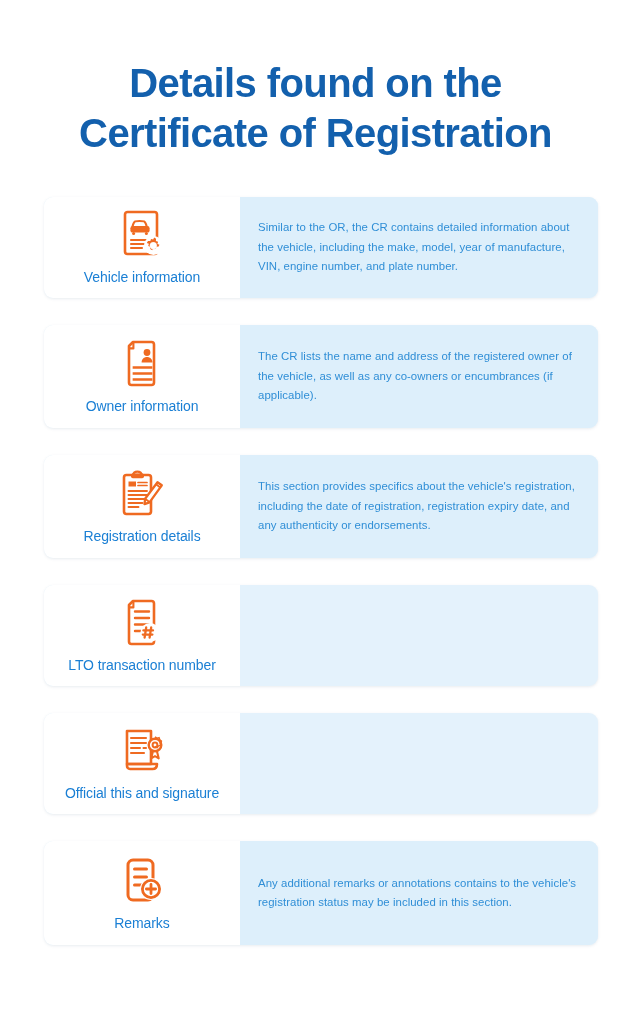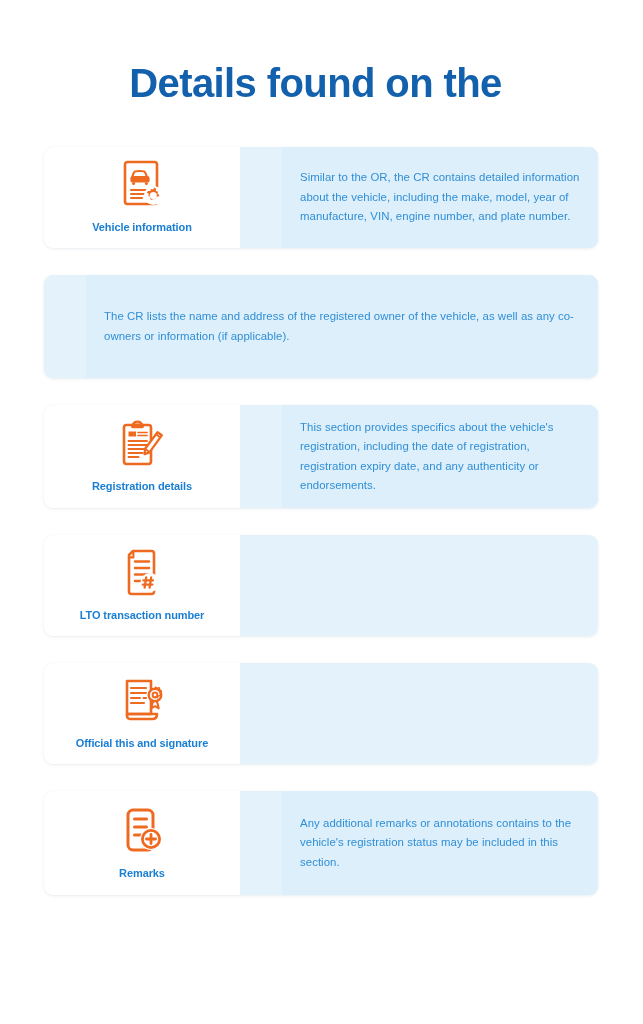--- a/index.html
+++ b/index.html
@@ -75,36 +75,35 @@
     align-items: center;
     justify-content: center;
     margin-bottom: 7px;
   }
   .card-icon svg {
     display: block;
   }
 
   .card-label {
     color: #1a7fd4;
-    font-size: 11px;
-    font-weight: bold;
+    font-size: 14px;
+    font-weight: normal;
     line-height: 18px;
     text-align: left;
     letter-spacing: -0.1px;
     white-space: nowrap;
   }
 
   .card-right {
     flex: 1 1 auto;
     background: #ddefFB;
     display: flex;
     align-items: center;
     padding: 12px 18px 12px 18px;
     box-sizing: border-box;
-    margin-left: 42px;
   }
 
   .card-desc {
     color: #2f8ed6;
     font-size: 11.4px;
     line-height: 19.4px;
     letter-spacing: 0.05px;
   }
 
   
@@ -115,20 +114,21 @@
   .card.h5 { min-height: 100px; }
   .card.h6 { min-height: 104px; }
 </style>
 </head>
 <body>
 
 <div class="page">
 
   <div class="title-block">
     <div class="title-line">Details found on the</div>
+    <div class="title-line">Certificate of Registration</div>
   </div>
 
   <div class="cards">
 
     <div class="card h1">
       <div class="card-left">
         <span class="card-icon">
           <svg width="50" height="52" viewBox="0 0 50 52" fill="none" xmlns="http://www.w3.org/2000/svg">
             <rect x="8" y="3" width="32" height="42" rx="2.5" stroke="#ef6a21" stroke-width="2.6"></rect>
             <path d="M15.5 17.5c.8-3.2 1.6-4.6 2.6-5.1 1.1-.5 7.9-.5 9 0 1 .5 1.8 1.9 2.6 5.1" stroke="#ef6a21" stroke-width="2.1" stroke-linecap="round" stroke-linejoin="round"></path>
@@ -143,22 +143,34 @@
           </svg>
         </span>
         <span class="card-label">Vehicle information</span>
       </div>
       <div class="card-right">
         <div class="card-desc">Similar to the OR, the CR contains detailed information about the vehicle, including the make, model, year of manufacture, VIN, engine number, and plate number.</div>
       </div>
     </div>
 
     <div class="card h2">
-      <div class="card-right">
-        <div class="card-desc">The CR lists the name and address of the registered owner of the vehicle, as well as any co-owners or information (if applicable).</div>
+      <div class="card-left">
+        <span class="card-icon">
+          <svg width="44" height="52" viewBox="0 0 44 52" fill="none" xmlns="http://www.w3.org/2000/svg">
+            <path d="M13 4h18.5c1.4 0 2.5 1.1 2.5 2.5v38c0 1.4-1.1 2.5-2.5 2.5H11.5C10.1 47 9 45.9 9 44.5V8L13 4z" stroke="#ef6a21" stroke-width="2.6" stroke-linejoin="round"></path>
+            <path d="M13.4 4.4v6h-4.1" stroke="#ef6a21" stroke-width="2.1" stroke-linejoin="round"></path>
+            <circle cx="27" cy="14.5" r="3.4" fill="#ef6a21"></circle>
+            <path d="M21.6 24.4c0-3.2 2.4-5.4 5.4-5.4s5.4 2.2 5.4 5.4h-10.8z" fill="#ef6a21"></path>
+            <path d="M14 29.5h17M14 35.5h17M14 41.5h17" stroke="#ef6a21" stroke-width="2.7" stroke-linecap="square"></path>
+          </svg>
+        </span>
+        <span class="card-label">Owner information</span>
+      </div>
+      <div class="card-right">
+        <div class="card-desc">The CR lists the name and address of the registered owner of the vehicle, as well as any co-owners or encumbrances (if applicable).</div>
       </div>
     </div>
 
     <div class="card h3">
       <div class="card-left">
         <span class="card-icon">
           <svg width="52" height="52" viewBox="0 0 52 52" fill="none" xmlns="http://www.w3.org/2000/svg">
             <rect x="8" y="7" width="27" height="39" rx="2.4" stroke="#ef6a21" stroke-width="2.6"></rect>
             <path d="M17 7.5c0-2.2 1.8-3.9 4.4-3.9s4.4 1.7 4.4 3.9" stroke="#ef6a21" stroke-width="2.4" stroke-linecap="round"></path>
             <rect x="15" y="5.6" width="13" height="4.6" rx="1.8" fill="#ef6a21"></rect>

